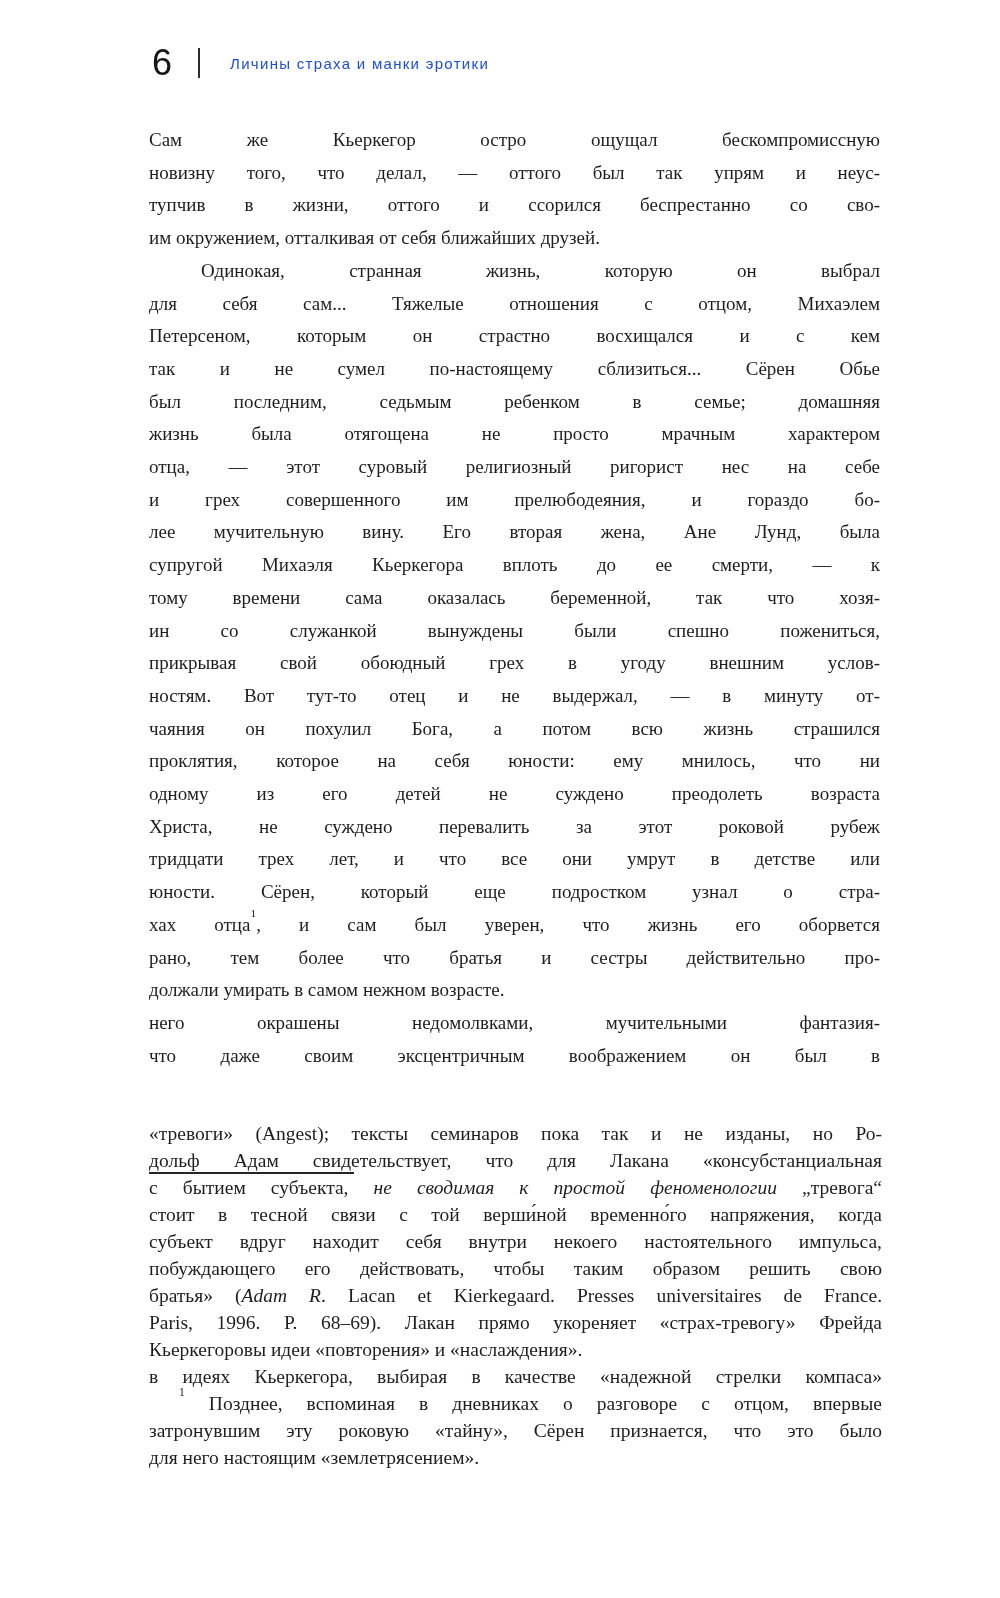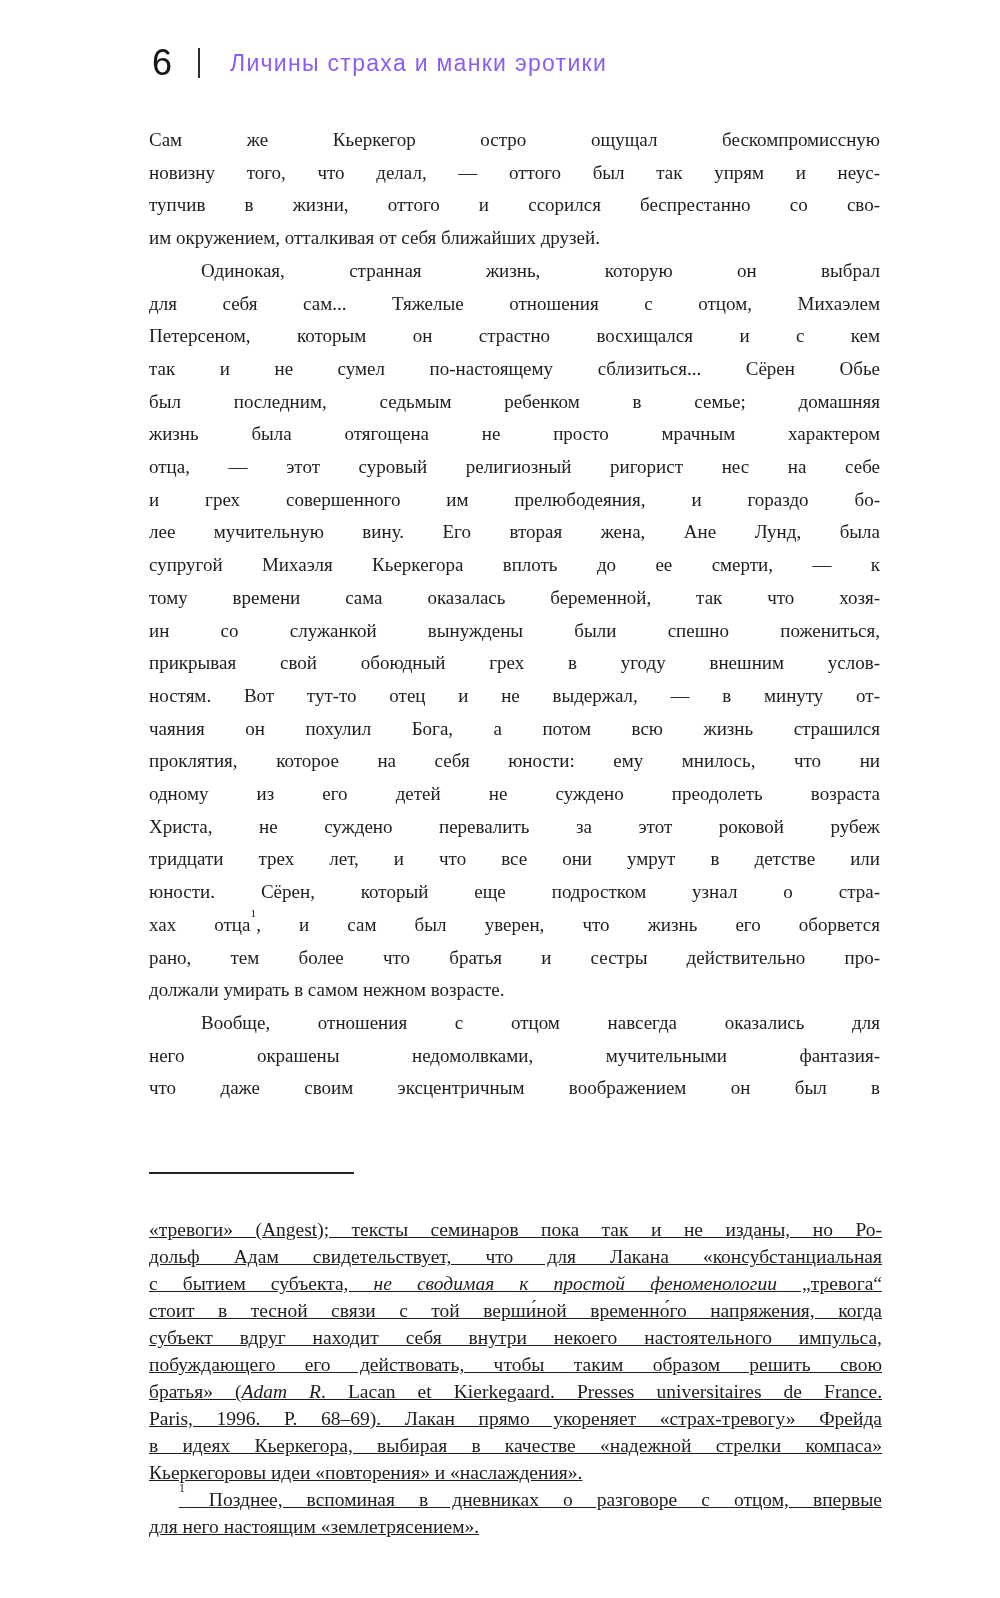--- a/index.html
+++ b/index.html
@@ -18,21 +18,21 @@
     font-family:"Liberation Sans","DejaVu Sans",sans-serif;
   }
   .pagenum{
     font-size:36px;font-weight:300;color:#161616;line-height:1;
   }
   .hbar{
     width:2px;height:30px;background:#2e2e2e;
     margin-left:26px;margin-right:30px;
   }
   .runtitle{
-    font-size:23px;font-weight:300;color:#8b5cf6;
+    font-size:15px;font-weight:300;color:#1d4ed8;
     letter-spacing:1.3px;
   }
   
   .body-text{
     position:absolute;left:149px;top:124px;width:731px;
     font-size:19px;line-height:32.7px;
   }
   .line{
     text-align:justify;
     text-align-last:justify;
@@ -43,22 +43,22 @@
     font-size:0.6em;line-height:0;
     position:relative;top:-0.55em;
   }
   i{font-style:italic;}
   
   .fnsep{
     position:absolute;left:149px;top:1172px;width:205px;
     border-top:2px solid #262626;height:0;
   }
   .footnotes{
-    position:absolute;left:149px;top:1216px;width:733px;
-    font-size:19.5px;line-height:27px;text-decoration:underline;
+    position:absolute;left:149px;top:1120px;width:733px;
+    font-size:19.5px;line-height:27px;
   }
   .footnotes .line.indent{text-indent:30px;}
 </style>
 </head>
 <body>
 
 <div class="page">
 
   <div class="header">
     <span class="pagenum">6</span>
@@ -87,35 +87,35 @@
       <div class="line"><span>ностям. Вот тут-то отец и не выдержал, — в минуту от-</span></div>
       <div class="line"><span>чаяния он похулил Бога, а потом всю жизнь страшился</span></div>
       <div class="line"><span>проклятия, которое на себя юности: ему мнилось, что ни</span></div>
       <div class="line"><span>одному из его детей не суждено преодолеть возраста</span></div>
       <div class="line"><span>Христа, не суждено перевалить за этот роковой рубеж</span></div>
       <div class="line"><span>тридцати трех лет, и что все они умрут в детстве или</span></div>
       <div class="line"><span>юности. Сёрен, который еще подростком узнал о стра-</span></div>
       <div class="line"><span>хах отца</span><sup class="fnref">1</sup><span>, и сам был уверен, что жизнь его оборвется</span></div>
       <div class="line"><span>рано, тем более что братья и сестры действительно про-</span></div>
       <div class="line last"><span>должали умирать в самом нежном возрасте.</span></div>
-      <div class="line indent"><span>Вообще, отношения с отцом навсегда оказались для</span></div>
       <div class="line"><span>него окрашены недомолвками, мучительными фантазия-</span></div>
       <div class="line"><span>что даже своим эксцентричным воображением он был в</span></div>
     </div>
 
   <div class="fnsep"></div>
 
   <div class="footnotes">
       <div class="line"><span>«тревоги» (Angest); тексты семинаров пока так и не изданы, но Ро-</span></div>
       <div class="line"><span>дольф Адам свидетельствует, что для Лакана «консубстанциальная</span></div>
       <div class="line"><span>с бытием субъекта, </span><i>не сводимая к простой феноменологии</i><span> „тревога“</span></div>
       <div class="line"><span>стоит в тесной связи с той верши́ной временно́го напряжения, когда</span></div>
       <div class="line"><span>субъект вдруг находит себя внутри некоего настоятельного импульса,</span></div>
       <div class="line"><span>побуждающего его действовать, чтобы таким образом решить свою</span></div>
       <div class="line"><span>братья» (</span><i>Adam R</i><span>. Lacan et Kierkegaard. Presses universitaires de France.</span></div>
       <div class="line"><span>Paris, 1996. P. 68–69). Лакан прямо укореняет «страх-тревогу» Фрейда</span></div>
+      <div class="line last"><span>Кьеркегоровы идеи «повторения» и «наслаждения».</span></div>
       <div class="line"><span>в идеях Кьеркегора, выбирая в качестве «надежной стрелки компаса»</span></div>
-      <div class="line last"><span>Кьеркегоровы идеи «повторения» и «наслаждения».</span></div>
       <div class="line indent"><sup class="fnref">1</sup><span> Позднее, вспоминая в дневниках о разговоре с отцом, впервые</span></div>
+      <div class="line"><span>затронувшим эту роковую «тайну», Сёрен признается, что это было</span></div>
       <div class="line last"><span>для него настоящим «землетрясением».</span></div>
     </div>
 
 </div>
 
 </body></html>

